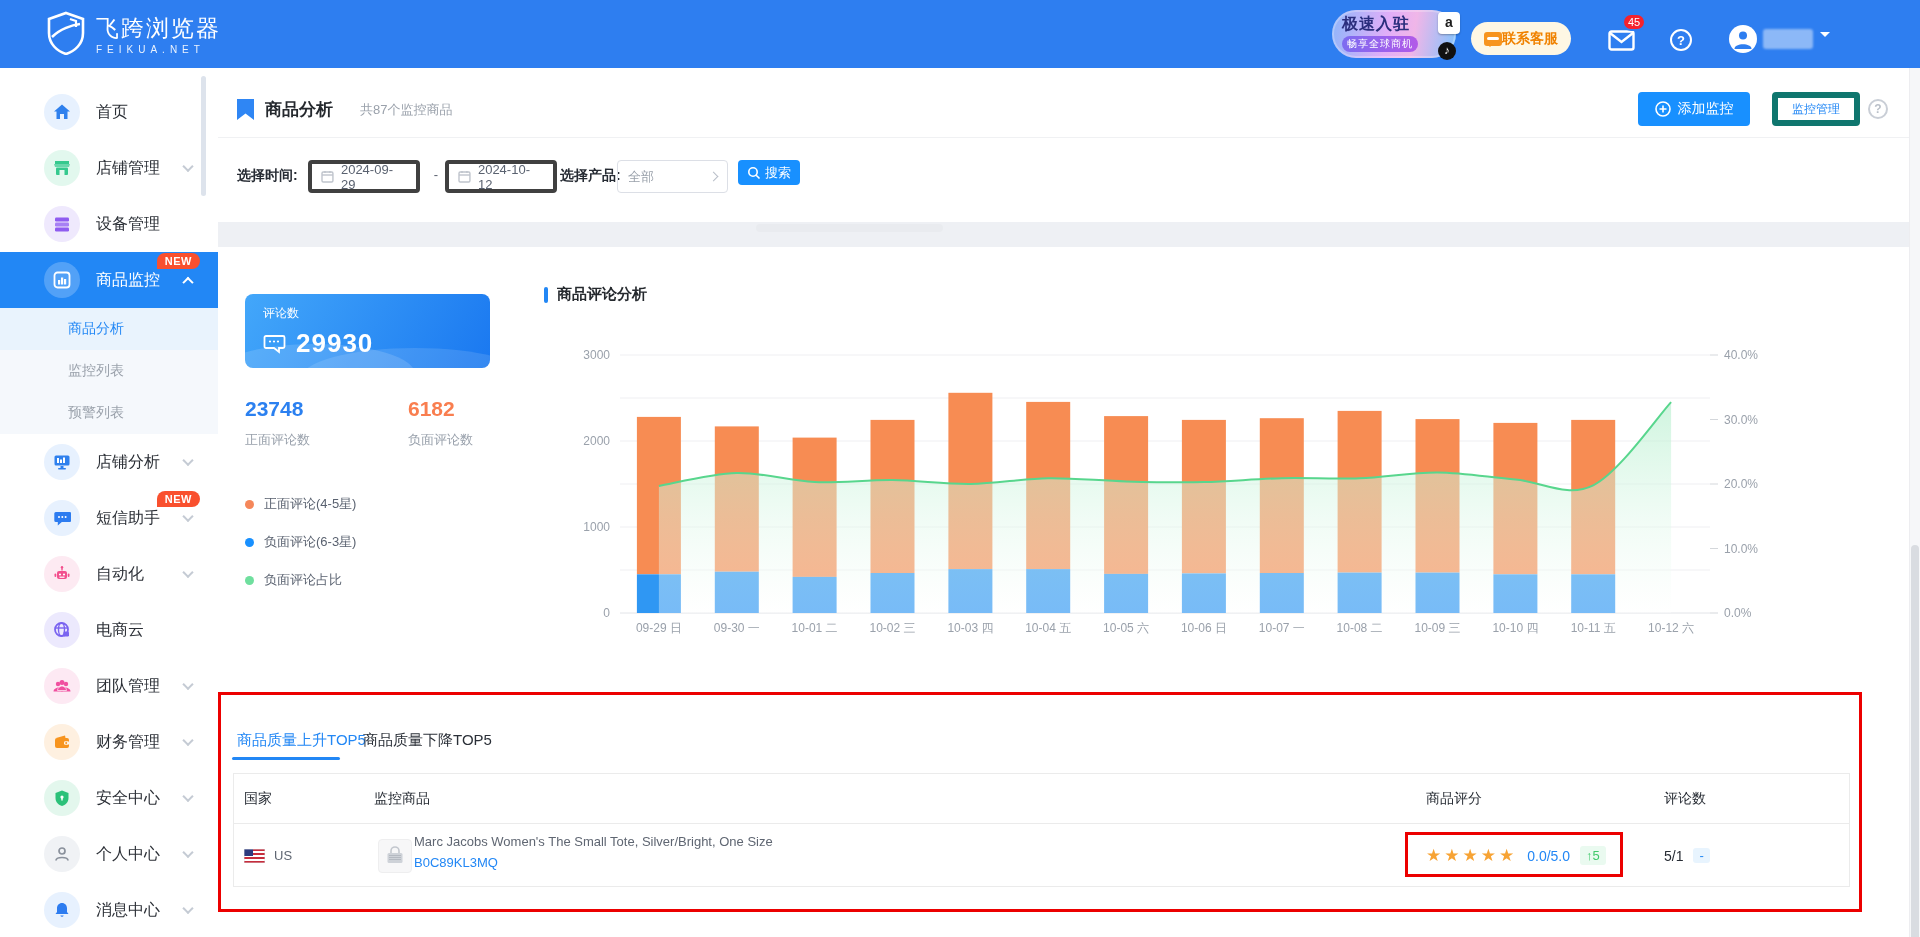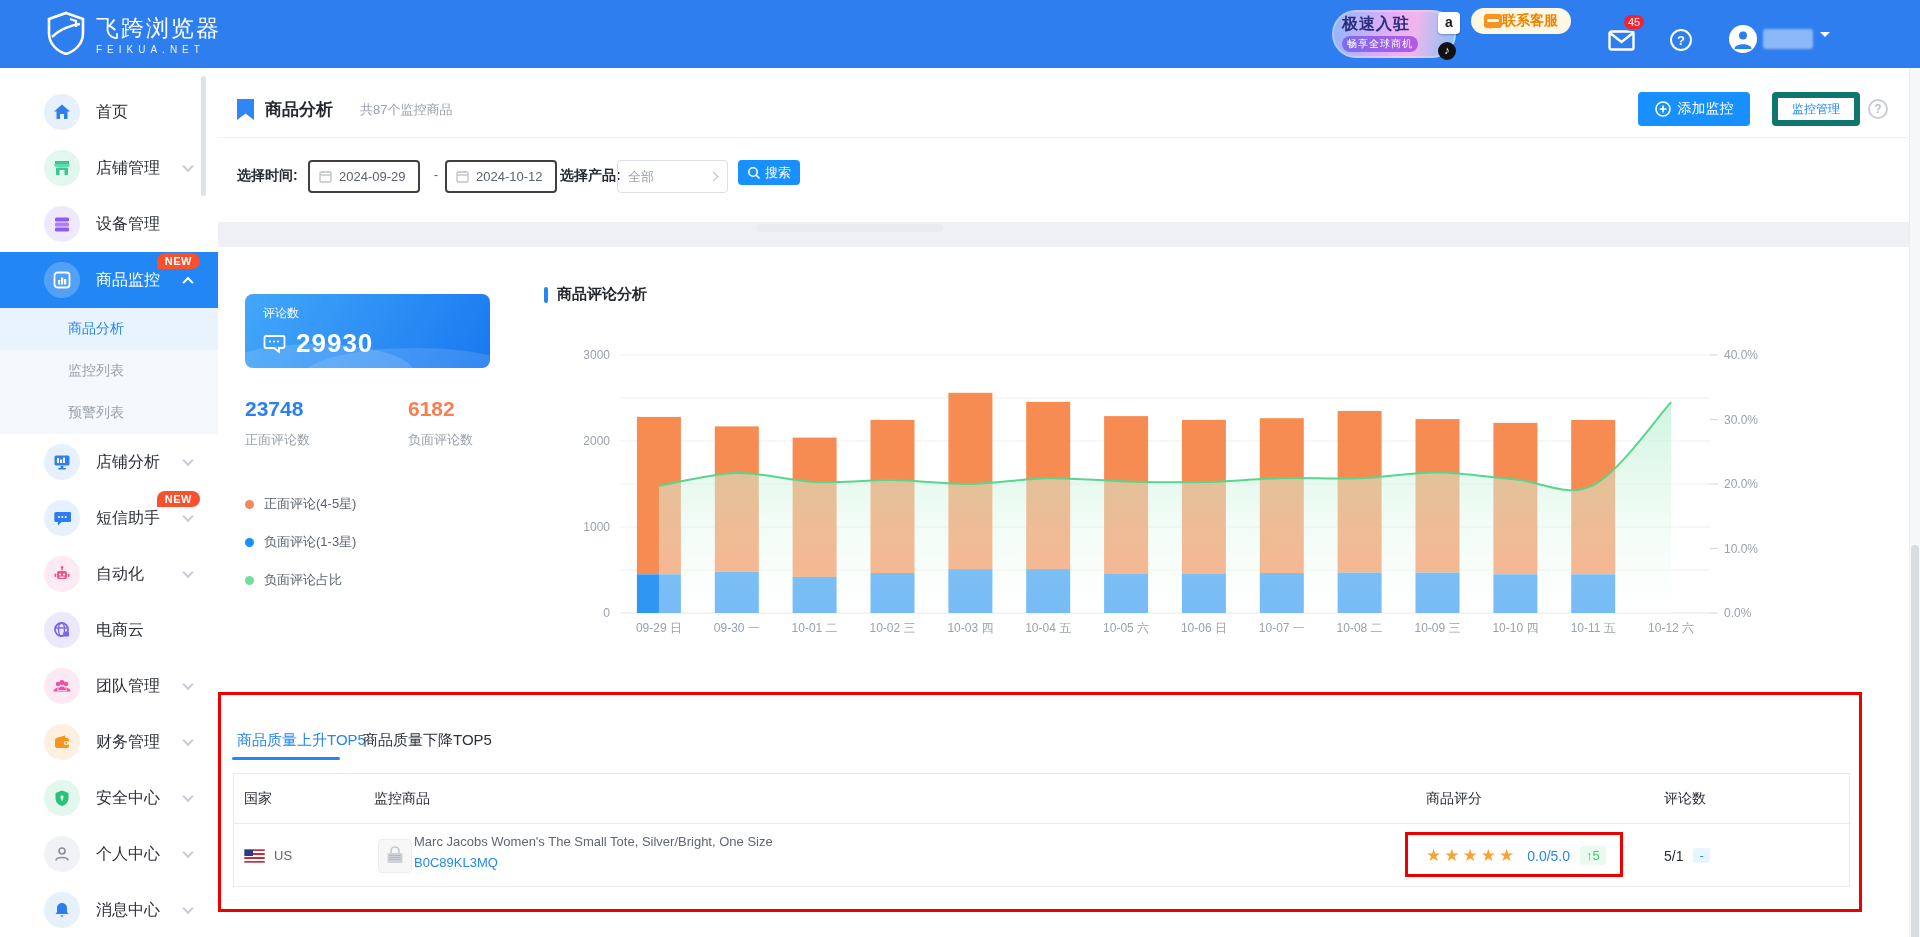--- a/index.html
+++ b/index.html
@@ -11,21 +11,21 @@
   .brand { position:absolute; left:46px; top:11px; display:flex; align-items:center; gap:10px; }
   .brand-text .cn { color:#fff; font-size:23px; font-weight:normal; letter-spacing:2px; line-height:26px; }
   .brand-text .en { color:rgba(255,255,255,.9); font-size:10px; letter-spacing:5px; margin-top:3px; }
   .promo { position:absolute; left:1332px; top:10px; width:124px; height:48px; border-radius:24px;
            background:linear-gradient(100deg,#8fb6fa 0%,#e2aef8 45%,#f0b6e8 65%,#7fc3fd 100%);
            padding:5px 10px; box-shadow:0 0 0 2px rgba(255,255,255,.25) inset; }
   .promo .l1 { font-size:16px; font-weight:800; color:#2b2e7d; line-height:18px; letter-spacing:1px; }
   .promo .l2 { display:inline-block; margin-top:2px; font-size:10px; color:#fff; background:linear-gradient(90deg,#7d6bf0,#b25ae8); border-radius:8px; padding:1px 5px; letter-spacing:1px; }
   .promo .amz { position:absolute; right:-4px; top:2px; width:22px; height:22px; border-radius:4px; background:#fff; color:#1b1b1b; font-weight:bold; font-size:14px; text-align:center; line-height:20px; box-shadow:0 1px 2px rgba(0,0,0,.3); }
   .promo .ttk { position:absolute; right:0px; bottom:-2px; width:18px; height:18px; border-radius:50%; background:#111; color:#fff; font-size:11px; text-align:center; line-height:17px; }
-  .contact-btn { position:absolute; left:1471px; top:8px; height:26px; width:100px; background:#fef7e4; border:none; border-radius:17px; display:flex; align-items:center; justify-content:center; color:#f08200; font-size:14px; font-weight:bold; cursor:pointer; }
+  .contact-btn { position:absolute; left:1471px; top:22px; height:33px; width:100px; background:#fef7e4; border:none; border-radius:17px; display:flex; align-items:center; justify-content:center; color:#f08200; font-size:14px; font-weight:bold; cursor:pointer; }
   .contact-chat { width:18px; height:14px; background:#f7941e; border-radius:3px; position:relative; }
   .contact-chat::before { content:""; position:absolute; left:3px; top:5px; width:12px; height:3px; background:#fff; border-radius:2px; }
   .contact-chat::after { content:""; position:absolute; left:3px; bottom:-4px; border:3px solid transparent; border-top-color:#f7941e; }
   .mail-wrap { position:absolute; left:1608px; top:30px; }
   .mail-badge { position:absolute; left:1622px; top:13px; min-width:24px; height:18px; background:#f5222d; border:2px solid #2e7ef0; color:#fff; font-size:11px; border-radius:10px; text-align:center; line-height:14px; padding:0 3px; z-index:2; }
   .help-circle { position:absolute; left:1670px; top:29px; width:22px; height:22px; border:2px solid #fff; border-radius:50%; color:#fff; font-size:13px; font-weight:bold; text-align:center; line-height:19px; }
   .avatar { position:absolute; left:1729px; top:25px; width:28px; height:28px; background:#fff; border-radius:50%; overflow:hidden; }
   .avatar svg { display:block; margin:4px auto 0; }
   .name-blur { position:absolute; left:1763px; top:29px; width:50px; height:20px; background:rgba(255,255,255,.45); border-radius:3px; filter:blur(1px); }
   .nav-caret { position:absolute; left:1820px; top:32px; width:0; height:0; border:5px solid transparent; border-top-color:#fff; }
@@ -51,21 +51,21 @@
   .header-card { position:absolute; left:0; top:0; right:0; height:154px; background:#fff; }
   .title-row-divider { position:absolute; left:0; top:69px; right:0; height:1px; background:#f0f1f3; }
   .bookmark { position:absolute; left:19px; top:31px; }
   .page-title { position:absolute; left:47px; top:30px; font-size:17px; font-weight:bold; color:#25292e; }
   .page-subtitle { position:absolute; left:142px; top:33px; font-size:13px; color:#9aa1ab; }
   .btn-primary { position:absolute; display:flex; align-items:center; justify-content:center; gap:7px; background:#1890ff; color:#fff; border:none; border-radius:4px; font-size:14px; cursor:pointer; }
   .add-btn { left:1420px; top:24px; width:112px; height:34px; }
   .manage-btn { position:absolute; left:1554px; top:24px; width:88px; height:34px; background:#fff; border:6px solid #0f766e; border-radius:4px; color:#2287f5; font-size:12px; cursor:pointer; }
   .header-help { position:absolute; left:1650px; top:31px; width:20px; height:20px; border:2px solid #c9ced6; border-radius:50%; color:#b9bfc8; font-size:12px; font-weight:bold; text-align:center; line-height:17px; }
   .filter-label { position:absolute; top:99px; font-size:14px; font-weight:600; color:#262b33; }
-  .f-input { position:absolute; top:92px; height:33px; border:2px solid #404040; border-radius:4px; background:#fff; display:flex; align-items:center; padding:0 9px; gap:7px; font-size:13px; color:#5a6270; cursor:pointer; }
+  .f-input { position:absolute; top:92px; height:33px; border:4px solid #404040; border-radius:4px; background:#fff; display:flex; align-items:center; padding:0 9px; gap:7px; font-size:13px; color:#5a6270; cursor:pointer; }
   .f-dash { position:absolute; left:212px; top:99px; width:12px; text-align:center; color:#5a6270; font-size:13px; }
   .f-select { position:absolute; left:399px; top:92px; width:111px; height:33px; border:1px solid #dcdfe6; border-radius:4px; display:flex; align-items:center; padding:0 10px; font-size:13px; color:#9aa1ab; cursor:pointer; }
   .sel-chev { position:absolute; right:10px; width:7px; height:7px; border-right:1.5px solid #b8bec8; border-top:1.5px solid #b8bec8; transform:rotate(45deg); }
   .search-btn { left:520px; top:92px; width:62px; height:25px; font-size:13px; gap:4px; }
   .gap-thumb { position:absolute; left:538px; top:156px; width:187px; height:8px; background:#e9ebef; border-radius:4px; }
 
   .main-card { position:absolute; left:0; top:179px; right:0; height:690px; background:#fff; }
 
   
   .stats-card { position:absolute; left:27px; top:47px; width:245px; height:74px; border-radius:8px; overflow:hidden;
@@ -420,21 +420,21 @@
       <div class="stat-cap" style="left:27px">正面评论数</div>
       <div class="stat-num" style="left:190px;color:#f97e4f">6182</div>
       <div class="stat-cap" style="left:190px">负面评论数</div>
 
       <div class="legend-row" style="top:248px">
         <span class="legend-dot" style="background: rgb(245, 135, 90);"></span>
         <span>正面评论(4-5星)</span>
       </div>
       <div class="legend-row" style="top:286px">
         <span class="legend-dot" style="background: rgb(24, 144, 255);"></span>
-        <span>负面评论(1-3星)</span>
+        <span>负面评论(6-3星)</span>
       </div>
       <div class="legend-row" style="top:324px">
         <span class="legend-dot" style="background: rgb(111, 223, 158);"></span>
         <span>负面评论占比</span>
       </div>
 
       <div class="chart-title-bar"></div>
       <div class="chart-title">商品评论分析</div>
       <svg id="chart-svg" width="1340" height="315">
           <defs>

